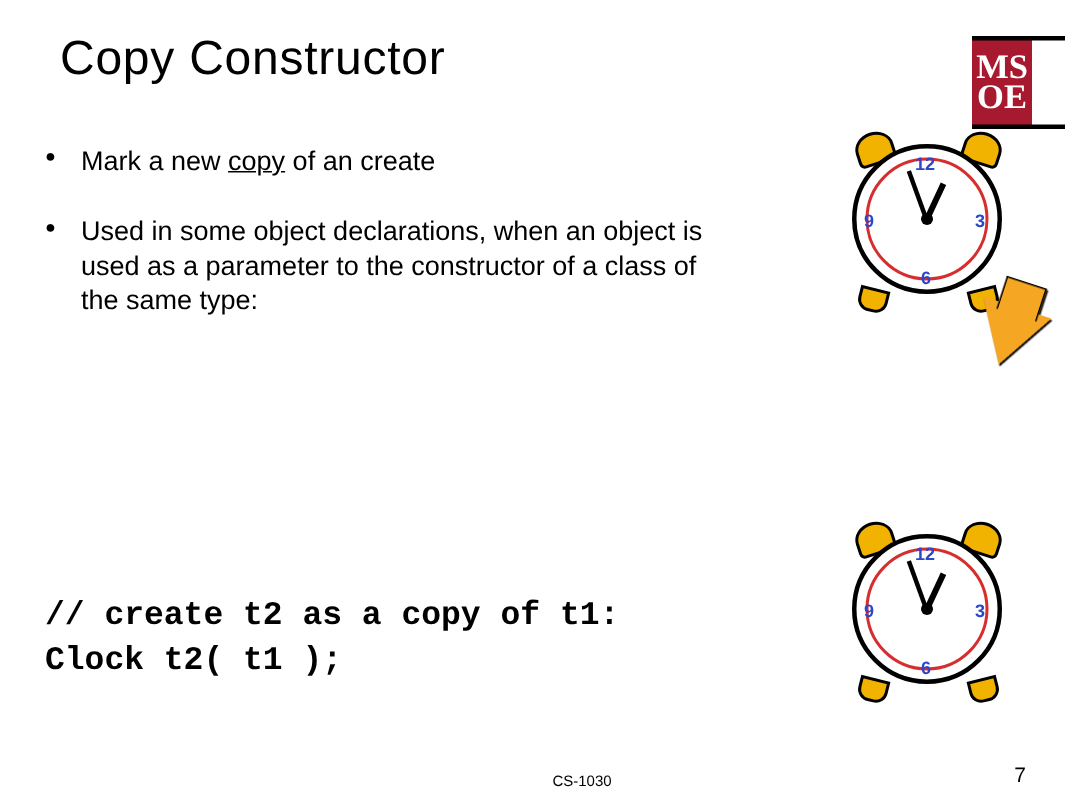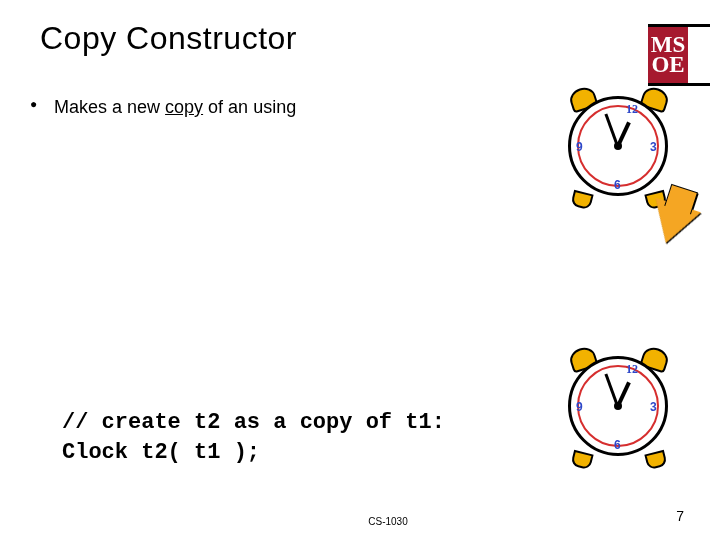--- a/index.html
+++ b/index.html
@@ -73,21 +73,21 @@
   .code-block {
     position: absolute;
     left: 30px;
     font-family: "Courier New", Courier, monospace;
     font-weight: bold;
     font-size: 22px;
     line-height: 1.35;
     white-space: pre;
   }
   .code1 { top: 256px; width:560px; }
-  .code2 { top: 408px; width:475px;margin-left:32px; }
+  .code2 { top: 396px; width:475px; }
   .footer {
     position: absolute;
     bottom: 12px;
     width: 720px;
     text-align: center;
     font-size: 10px;
     line-height: 1.2;
     color:#000;
     padding-left:28px;
   }
@@ -116,21 +116,21 @@
     box-sizing:border-box;
   }
   .clock .face::after{
     content:"";
     position:absolute;
     top:6px;left:6px;right:6px;bottom:6px;
     border:2px solid #d62e2e;
     border-radius:50%;
   }
   .clock .num { position:absolute; font-size:12px; font-family: Arial; color:#2d46c8; font-weight:bold;}
-  .clock .n12{ top:10px; left:68px;font-family:Liberation Serif, serif;}
+  .clock .n12{ top:10px; left:52px;}
   .clock .n3 { top:48px; left:92px;}
   .clock .n6 { top:86px; left:56px;}
   .clock .n9 { top:48px; left:18px;}
   .clock .center-dot{position:absolute; top:50px; left:56px; width:8px;height:8px;background:#000;border-radius:50%;}
   .clock .hand{position:absolute; background:#000; transform-origin:bottom center;}
   .clock .hand.h{ width:4px; height:26px; top:28px; left:58px; transform:rotate(25deg);}
   .clock .hand.m{ width:3px; height:34px; top:20px; left:58px; transform:rotate(-20deg);}
   .clock .bell{position:absolute; width:22px;height:18px; background:#f2b200; border:2px solid #000; border-radius:50% 50% 4px 4px; }
   .clock .bell.l{ top:-4px; left:12px; transform:rotate(-18deg);}
   .clock .bell.r{ top:-4px; left:84px; transform:rotate(18deg);}
@@ -169,22 +169,23 @@
   <div class="logo">
     <div class="bar top"></div>
     <div>MS</div>
     <div>OE</div>
     <div class="bar bot"></div>
   </div>
 
   <div class="bullets">
     <ul>
       <li>
-        <span>Makes a new </span><span class="underline">copy</span><span> of an using</span>
+        <span>Mark a new </span><span class="underline">copy</span><span> of an create</span>
       </li>
+      <li>Used in some object declarations, when an object is used as a parameter to the constructor of a class of the same type:</li>
     </ul>
   </div>
 
   <div class="code-block code2">// create t2 as a copy of t1:
 Clock t2( t1 );</div>
 
   <div class="clock-wrap clock1">
     <div class="clock">
       <div class="bell l"></div>
         <div class="bell r"></div>

